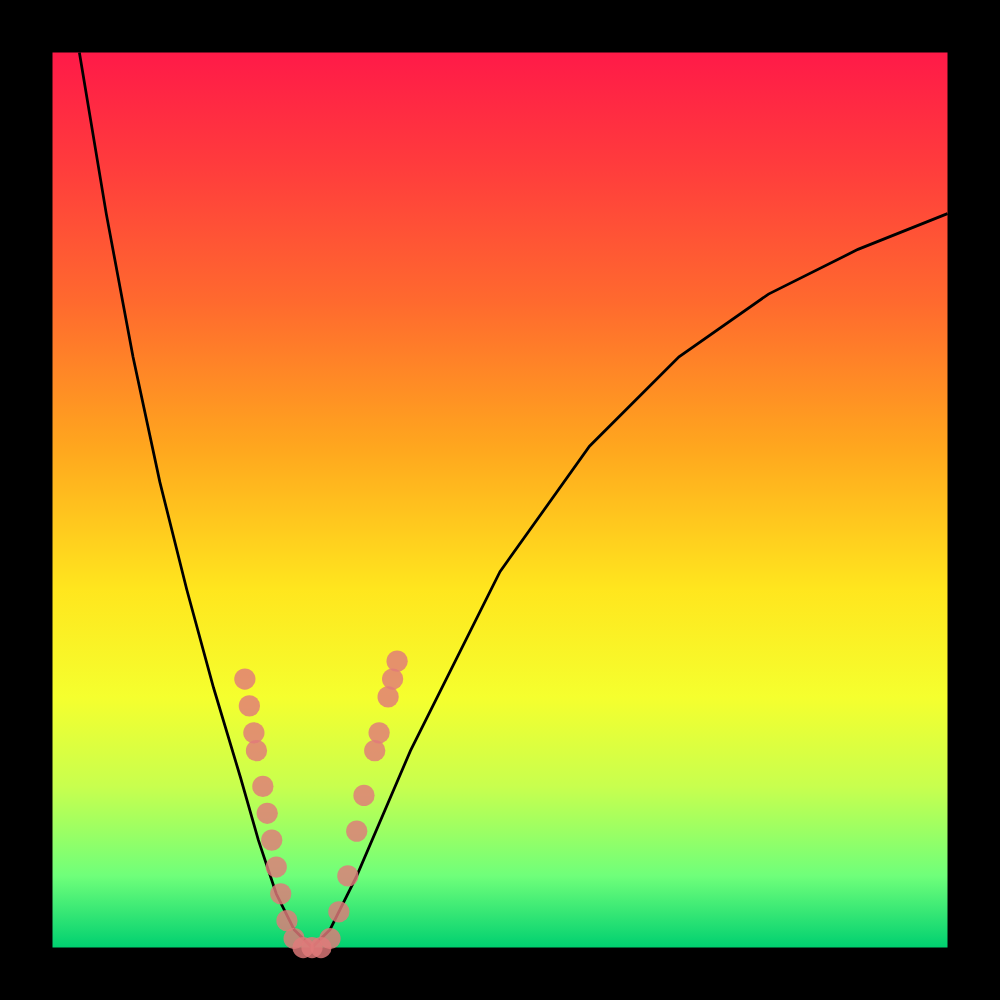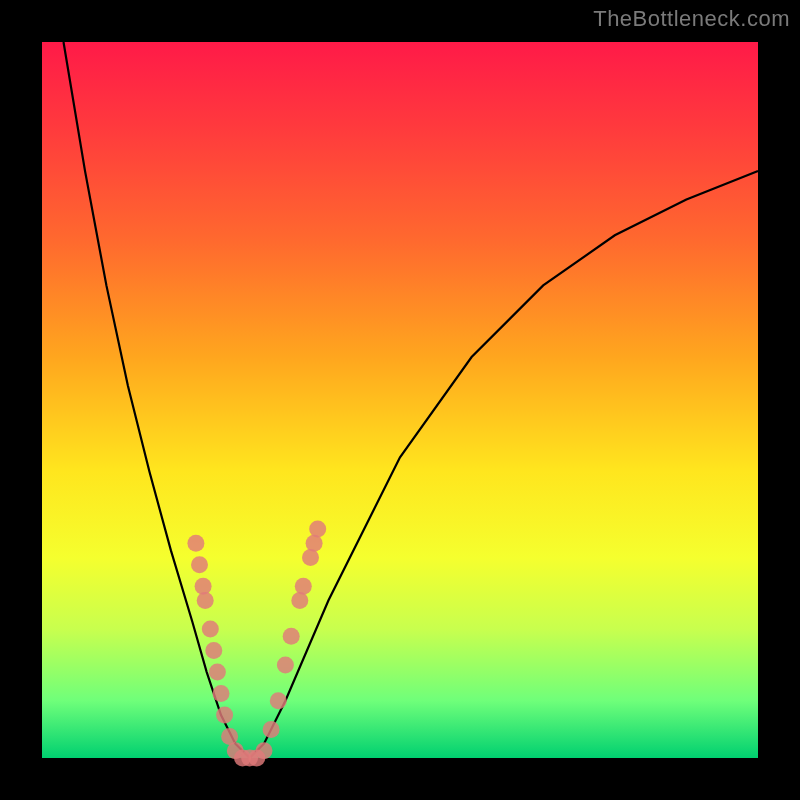--- a/index.html
+++ b/index.html
@@ -63,21 +63,20 @@
   }
   .dot {
     fill: #e07a7a;
     fill-opacity: 0.82;
   }
 </style>
 </head>
 <body>
 
 <div class="frame">
-  <div class="watermark">TheBottleneck.com</div>
 
   <div class="plot-area">
     <svg class="curve-layer" viewBox="0 0 716 716" preserveAspectRatio="none">
       <path id="curve-path" class="curve" d="M21.5 0.0 L43.0 128.9 L64.4 243.4 L85.9 343.7 L107.4 429.6 L128.9 508.4 L150.4 580.0 L164.7 630.1 L179.0 673.0 L193.3 701.7 L207.6 716.0 L222.0 701.7 L243.4 658.7 L286.4 558.5 L358.0 415.3 L429.6 315.0 L501.2 243.4 L572.8 193.3 L644.4 157.5 L716.0 128.9"></path>
       <g id="dots-group">
           <circle cx="153.9" cy="501.2" r="8.5" class="dot"></circle>
           <circle cx="157.5" cy="522.7" r="8.5" class="dot"></circle>
           <circle cx="161.1" cy="544.2" r="8.5" class="dot"></circle>
           <circle cx="163.2" cy="558.5" r="8.5" class="dot"></circle>
           <circle cx="168.3" cy="587.1" r="8.5" class="dot"></circle>

